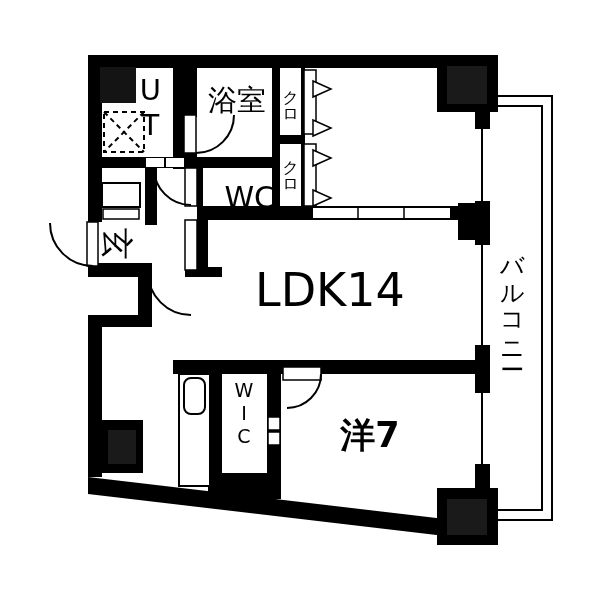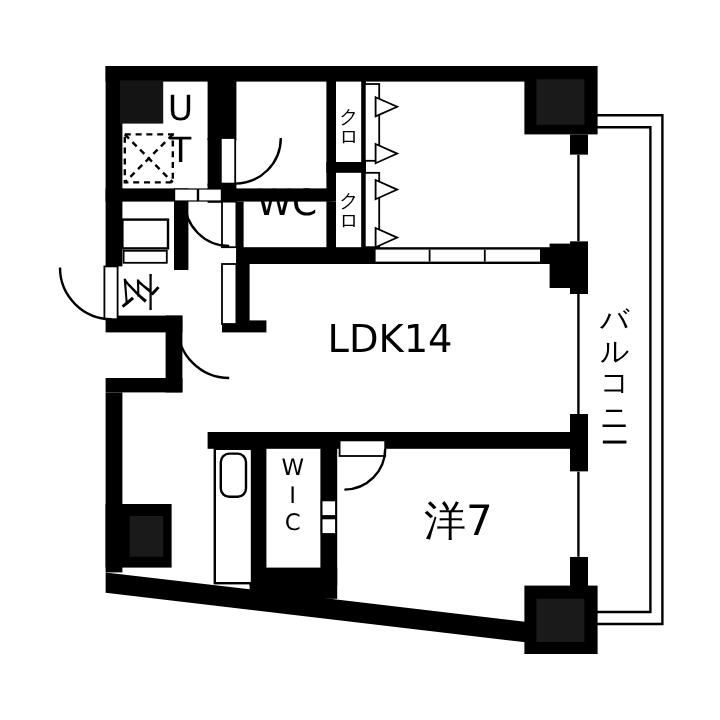--- a/index.html
+++ b/index.html
@@ -7,26 +7,26 @@
          font-family:"DejaVu Sans","Liberation Sans",sans-serif;color:#000;}
   #plan-svg{position:absolute;left:0;top:0;}
   .lbl{position:absolute;color:#000;line-height:1.05;white-space:nowrap;}
   .h{text-align:center;}
   .vert-upright{writing-mode:vertical-rl;text-orientation:upright;letter-spacing:1px;}
   .vert-mixed{writing-mode:vertical-rl;text-orientation:mixed;letter-spacing:2px;}
   .ut-label{left:135px;top:73px;font-size:29px;}
   .bath-label{left:197px;top:85px;width:80px;font-size:29px;}
   .closet-upper-label{left:282px;top:79px;font-size:16px;}
   .closet-lower-label{left:282px;top:149px;font-size:16px;}
-  .wc-label{left:203px;top:154px;width:72px;font-size:30px;}
+  .wc-label{left:203px;top:182px;width:72px;font-size:30px;text-align:right;}
   .b56-label{left:318px;top:129px;width:140px;font-size:35px;}
   .entrance-label{left:98px;top:227px;width:36px;font-size:32px;transform:rotate(90deg);}
-  .ldk-label{left:255px;top:266px;width:140px;font-size:32px;}
+  .ldk-label{left:255px;top:266px;width:140px;font-size:46px;}
   .wic-label{left:233px;top:379px;font-size:19px;}
-  .b7-label{left:346px;top:417px;width:72px;font-size:35px;}
+  .b7-label{left:334px;top:417px;width:72px;font-size:35px;font-weight:bold;}
   .balcony-label{left:499px;top:239px;font-size:24px;}
 </style>
 </head>
 <body>
 
 <div id="stage">
   <svg id="plan-svg" width="600" height="600" viewBox="0 0 600 600">
 
     <g fill="none" stroke="#000" stroke-width="2">
       <path d="M 492 96 H 552 V 520 H 492"></path>
@@ -138,20 +138,21 @@
       <rect x="103" y="209" width="36" height="10" stroke-width="1.5"></rect>
     </g>
 
     <g fill="#fff" stroke="#000" stroke-width="2">
       <rect x="179" y="374" width="31" height="112"></rect>
       <rect x="184" y="378" width="21" height="36" rx="7"></rect>
     </g>
   </svg>
 
   <div class="lbl vert-upright ut-label">UT</div>
+  <div class="lbl h bath-label">浴室</div>
   <div class="lbl vert-upright closet-upper-label">クロ</div>
   <div class="lbl vert-upright closet-lower-label">クロ</div>
   <div class="lbl h wc-label">WC</div>
   <div class="lbl h entrance-label">玄</div>
   <div class="lbl h ldk-label">LDK14</div>
   <div class="lbl vert-upright wic-label">WIC</div>
   <div class="lbl h b7-label">洋7</div>
   <div class="lbl vert-mixed balcony-label">バルコニー</div>
 </div>
 

